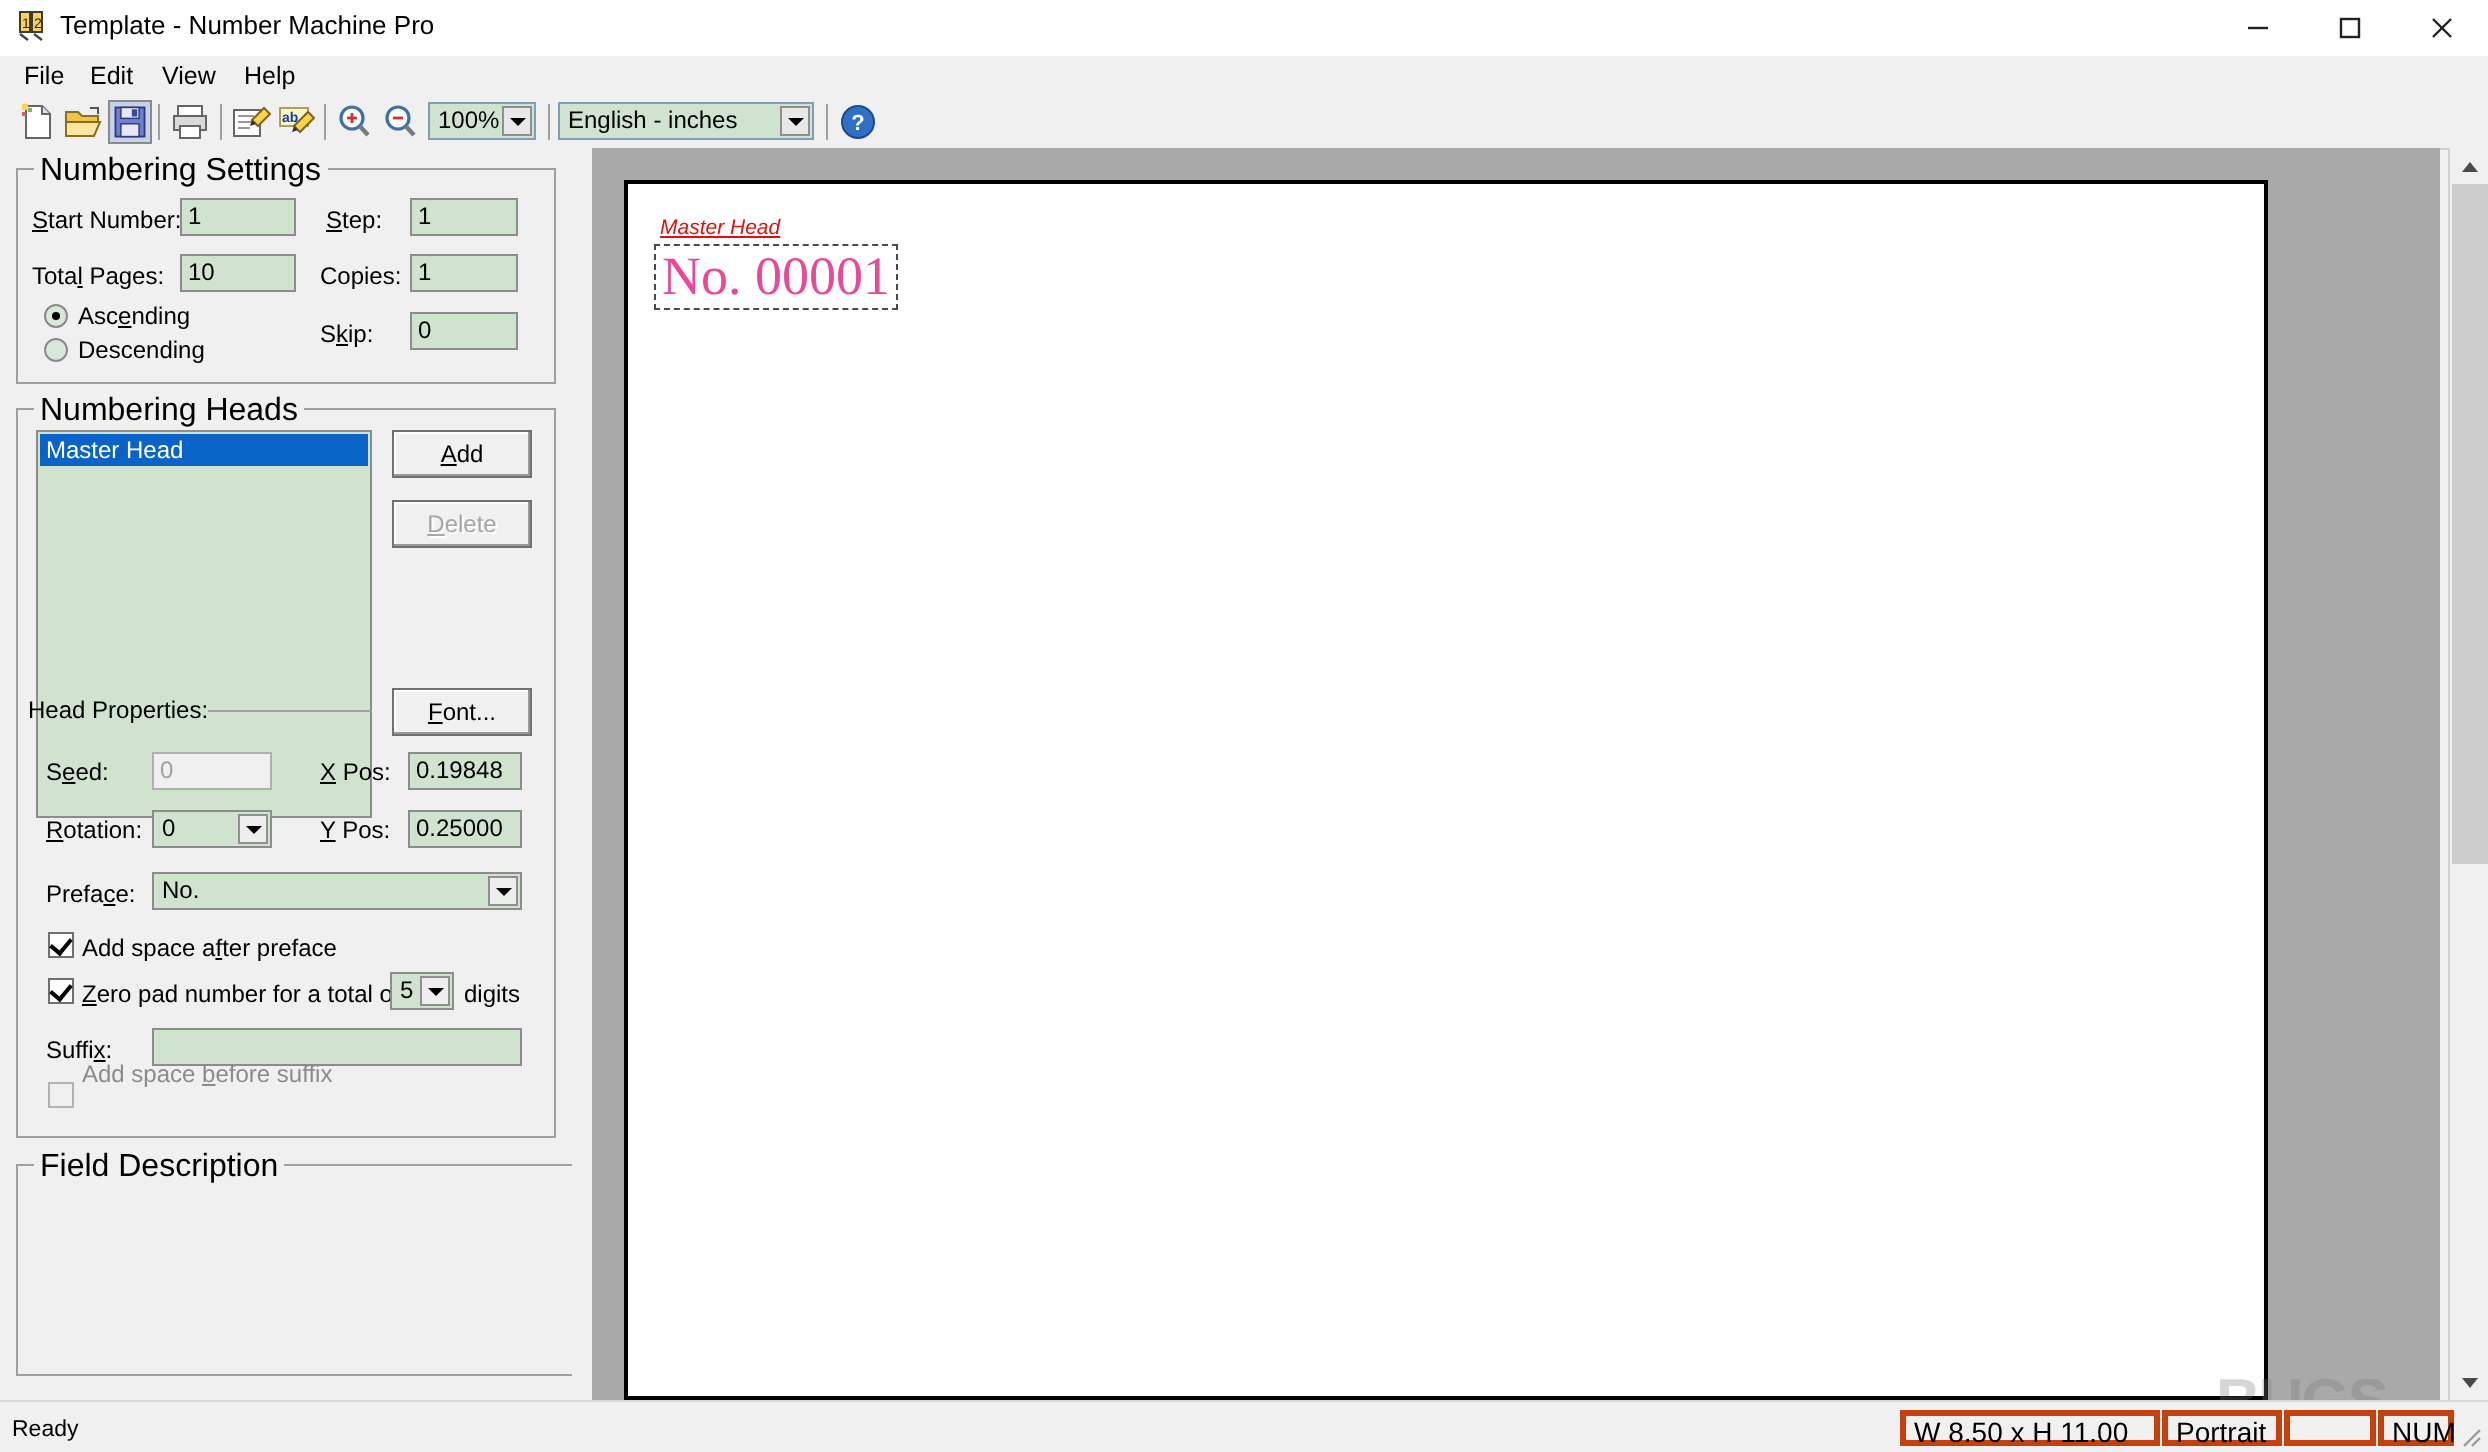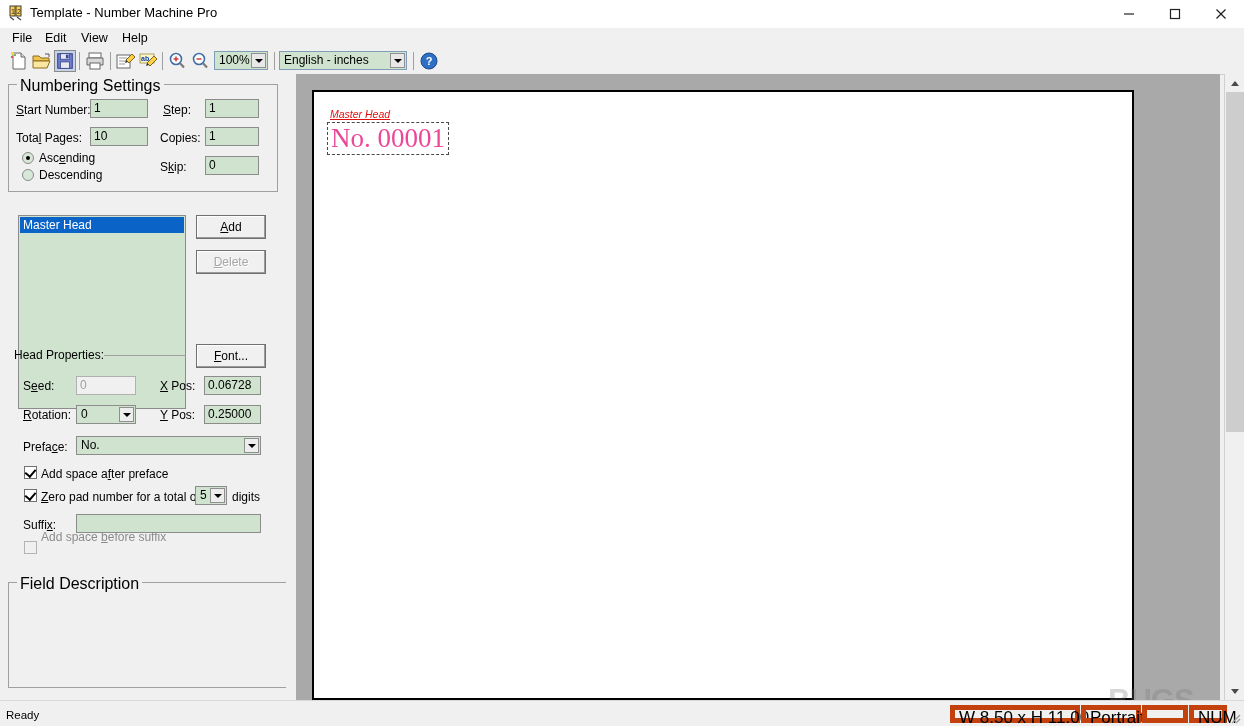--- a/index.html
+++ b/index.html
@@ -87,21 +87,21 @@
   .sb-arrow{position:absolute;left:0;width:20px;height:18px;background:#f0f0f0;}
   .sb-arrow.up{top:0;}
   .sb-arrow.down{bottom:0;}
   .sb-arrow:after{content:"";position:absolute;left:6px;}
   .sb-arrow.up:after{top:7px;border-left:4px solid transparent;border-right:4px solid transparent;border-bottom:5px solid #4a4a4a;}
   .sb-arrow.down:after{top:7px;border-left:4px solid transparent;border-right:4px solid transparent;border-top:5px solid #4a4a4a;}
   .sb-thumb{position:absolute;left:1px;top:18px;width:18px;height:340px;background:#cdcdcd;}
 
   
   .statusbar{position:absolute;left:0;top:700px;width:1244px;height:26px;background:#f0f0f0;border-top:1px solid #d9d9d9;}
-  .sb-panel{position:absolute;top:4px;height:18px;border:5px solid #c2410c;box-sizing:border-box;font-size:17px;line-height:16px;padding-left:4px;white-space:nowrap;color:#000;}
+  .sb-panel{position:absolute;top:4px;height:18px;border:3px solid #c2410c;box-sizing:border-box;font-size:14px;line-height:16px;padding-left:4px;white-space:nowrap;color:#000;}
   .sb-text{position:absolute;left:6px;top:8px;font-size:11.5px;white-space:nowrap;}
   .sb-grip{position:absolute;right:2px;bottom:2px;width:14px;height:14px;}
 
   .watermark{position:absolute;font-family:"Liberation Sans",sans-serif;font-weight:bold;
              color:rgba(120,120,120,0.30);white-space:nowrap;pointer-events:none;}
 </style>
 </head>
 <body>
 
 <div id="app">
@@ -262,20 +262,23 @@
     <div class="tfield" style="left:205px;top:53px;width:54px;">1</div>
 
     <span class="radio on" style="left:22px;top:78px;"></span>
     <div class="lbl" style="left:39px;top:77px;">Asc<u class="acc">e</u>nding</div>
     <span class="radio" style="left:22px;top:95px;"></span>
     <div class="lbl" style="left:39px;top:94px;">Descending</div>
 
     <div class="lbl" style="left:160px;top:86px;">S<u class="acc">k</u>ip:</div>
     <div class="tfield" style="left:205px;top:82px;width:54px;">0</div>
 
+    <div class="group" style="left:8px;top:130px;width:270px;height:365px;">
+      <span class="group-title">Numbering Heads</span>
+    </div>
 
     <div class="listbox" style="left:18px;top:141px;width:168px;height:194px;">
       <div class="listrow">Master Head</div>
     </div>
 
     <div class="btn" style="left:196px;top:141px;width:70px;height:24px;">
       <span><u class="acc">A</u>dd</span>
     </div>
     <div class="btn disabled" style="left:196px;top:176px;width:70px;height:24px;">
       <span><u class="acc">D</u>elete</span>
@@ -283,21 +286,21 @@
 
     <div class="lbl" style="left:14px;top:274px;">Head Properties:</div>
     <div class="hrule" style="left:104px;top:281px;width:82px;"></div>
     <div class="btn" style="left:196px;top:270px;width:70px;height:24px;">
       <span><u class="acc">F</u>ont...</span>
     </div>
 
     <div class="lbl" style="left:23px;top:305px;">S<u class="acc">e</u>ed:</div>
     <div class="tfield disabled" style="left:76px;top:302px;width:60px;">0</div>
     <div class="lbl" style="left:160px;top:305px;"><u class="acc">X</u> Pos:</div>
-    <div class="tfield" style="left:204px;top:302px;width:57px;">0.06728</div>
+    <div class="tfield" style="left:204px;top:302px;width:57px;">0.19848</div>
 
     <div class="lbl" style="left:23px;top:334px;"><u class="acc">R</u>otation:</div>
     <div class="combo" style="left:76px;top:331px;width:60px;">
       <span class="cv">0</span>
       <span class="ca"></span>
     </div>
     <div class="lbl" style="left:160px;top:334px;"><u class="acc">Y</u> Pos:</div>
     <div class="tfield" style="left:204px;top:331px;width:57px;">0.25000</div>
 
     <div class="lbl" style="left:23px;top:366px;">Prefa<u class="acc">c</u>e:</div>

